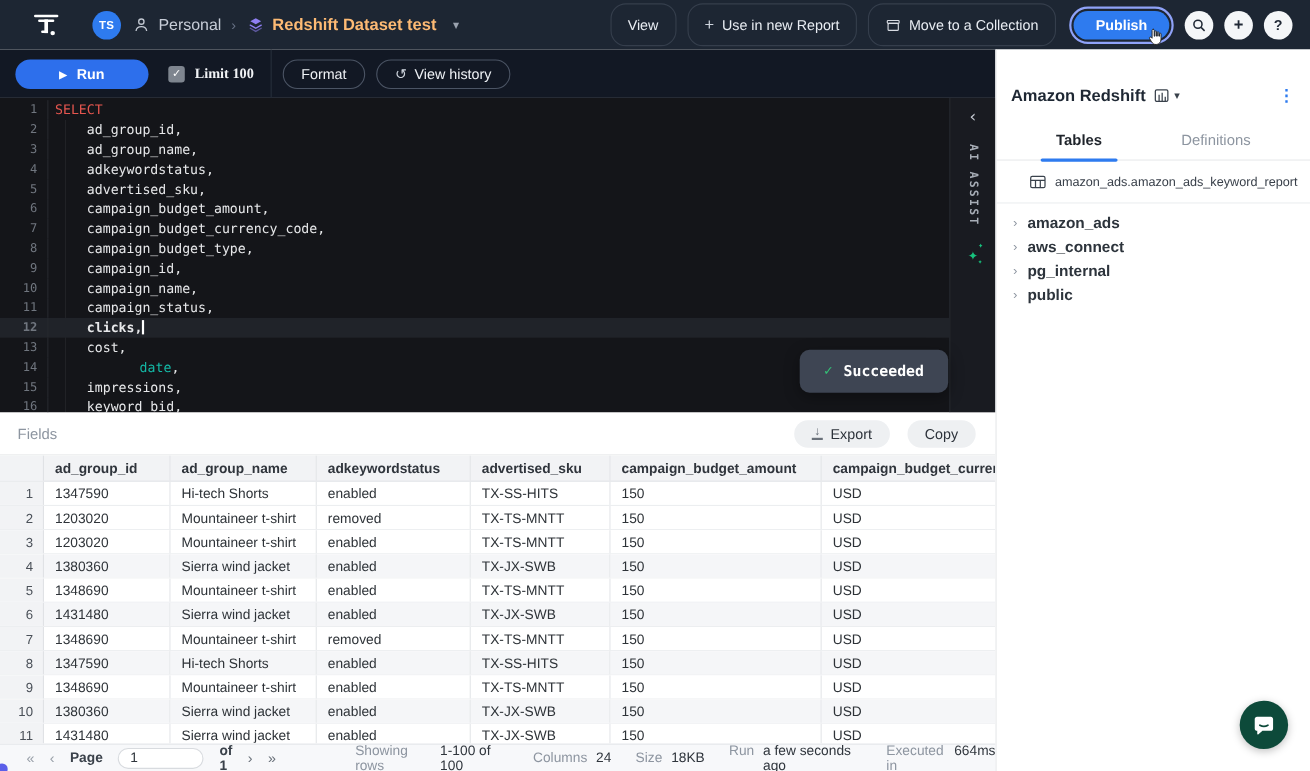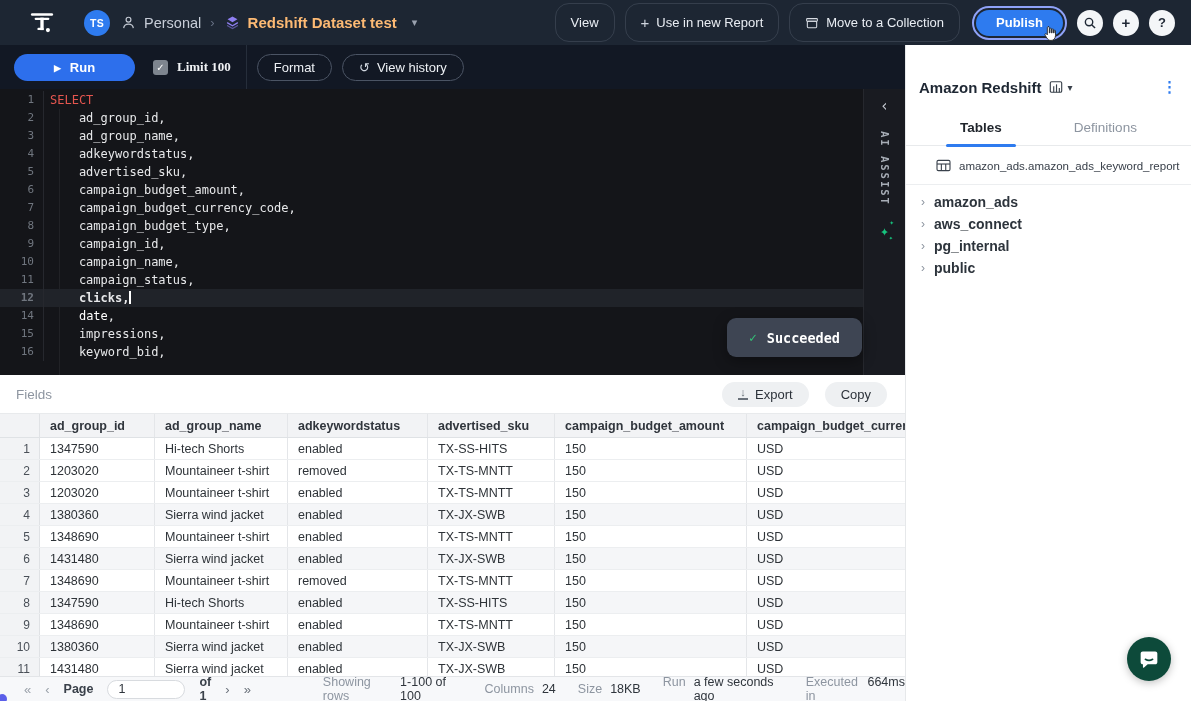--- a/index.html
+++ b/index.html
@@ -47,21 +47,21 @@
 
   
   .editor { position:absolute; top:89px; left:0; width:905px; height:286px; background:#141519; overflow:hidden;
             font-family:"DejaVu Sans Mono", monospace; }
   .code-lines { position:absolute; top:2px; left:0; right:42px; }
   .cl { display:flex; height:18px; line-height:18px; }
   .cl.active { background:#202329;font-weight:bold; }
   .ln { flex:0 0 44px; text-align:right; padding-right:9px; color:#70767f; font-size:11px; border-right:1px solid #26282e; }
   .code { padding-left:6px; white-space:pre; color:#e7e8ea; font-size:12px; }
   .kw { color:#e5564f; }
-  .type { color:#ffffff; }
+  .type { color:#14b8a6;margin-left:48px; }
   .caret { display:inline-block; width:1.5px; height:13px; background:#fff; vertical-align:-2px; }
   .indent-guide { position:absolute; left:59px; top:20px; bottom:0; width:1px; background:rgba(255,255,255,0.06); }
 
   .ai-strip { position:absolute; top:0; right:0; bottom:0; width:42px; background:#191b21; border-left:1px solid #26282e;
               display:flex; flex-direction:column; align-items:center; }
   .collapse-g { color:#c6cbd3; font-size:15px; margin-top:8px; cursor:pointer; }
   .ai-label { writing-mode:vertical-rl; color:#a7adb6; font-size:10.5px; font-weight:bold; letter-spacing:2px; margin-top:16px; }
   .sparkle { position:relative; margin-top:16px; color:#17c37e; font-size:15px; cursor:pointer; }
   .sparkle .s2 { position:absolute; font-size:8px; right:-5px; top:-4px; }
   .sparkle .s3 { position:absolute; font-size:7px; right:-4px; bottom:-2px; }
@@ -281,20 +281,24 @@
         </div>
         <div class="cl">
           <span class="ln">11</span>
           <span class="code"><span>    campaign_status,</span></span>
         </div>
         <div class="cl active">
           <span class="ln">12</span>
           <span class="code"><span>    clicks,</span><span class="caret"></span></span>
         </div>
         <div class="cl">
+          <span class="ln">13</span>
+          <span class="code"><span>    cost,</span></span>
+        </div>
+        <div class="cl">
           <span class="ln">14</span>
           <span class="code"><span>    </span><span class="type">date</span><span>,</span></span>
         </div>
         <div class="cl">
           <span class="ln">15</span>
           <span class="code"><span>    impressions,</span></span>
         </div>
         <div class="cl">
           <span class="ln">16</span>
           <span class="code"><span>    keyword_bid,</span></span>

